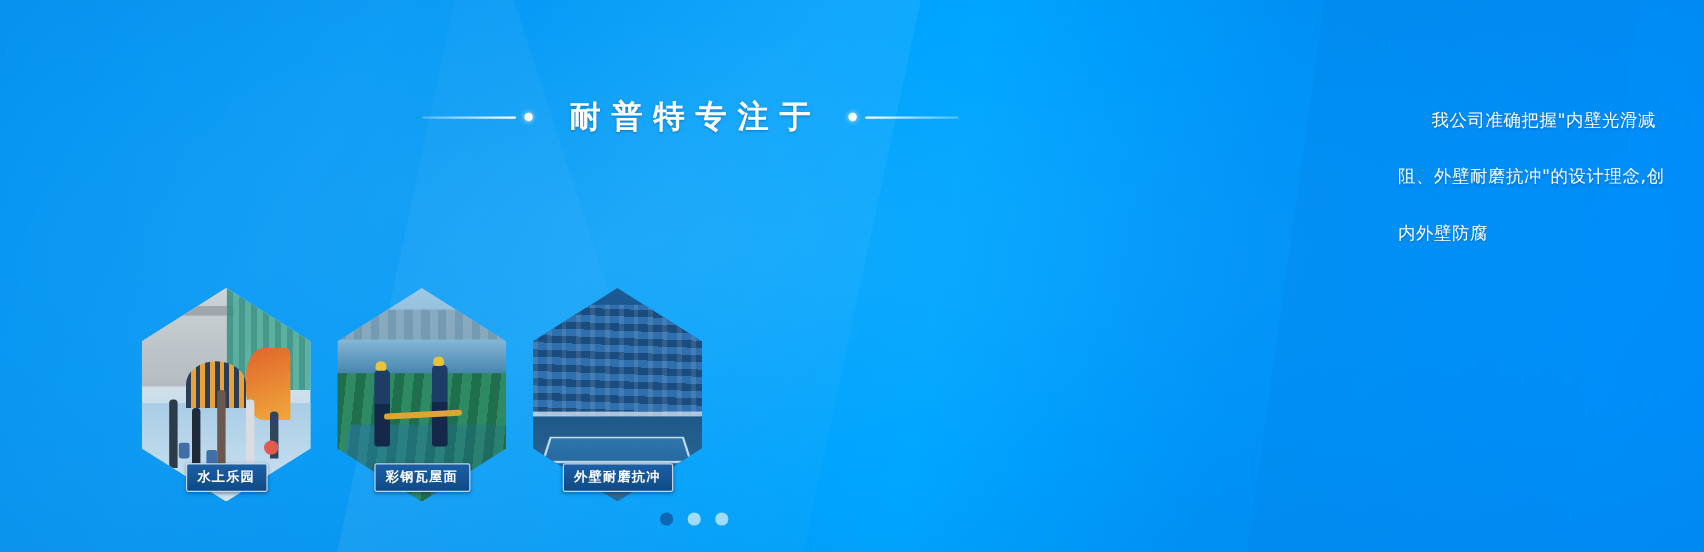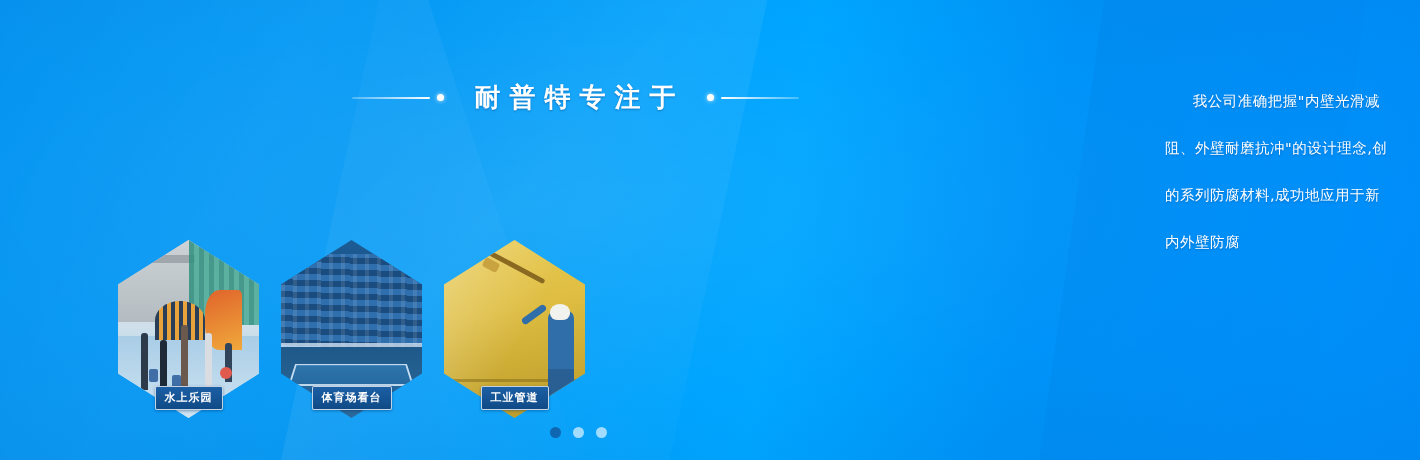--- a/index.html
+++ b/index.html
@@ -255,21 +255,20 @@
     <span class="rule right">
       <span class="dot"></span>
         <span class="bar"></span>
     </span>
   </div>
 
 
   <div id="desc-col">
     <div class="desc-line r">我公司准确把握"内壁光滑减</div>
     <div class="desc-line l">阻、外壁耐磨抗冲"的设计理念,创</div>
-    <div class="desc-line l">的系列防腐材料,成功地应用于新</div>
     <div class="desc-line l">内外壁防腐</div>
   </div>
 
   <div id="gallery">
 
     <div class="hex-wrap">
       <div class="hex">
         <div class="scene s1">
           <span class="bldg"></span>
             <span class="scaff"></span>
@@ -284,48 +283,49 @@
           <span class="bucket b1"></span>
             <span class="bucket b2"></span>
           <span class="ball"></span>
         </div>
       </div>
       <span class="caption">水上乐园</span>
     </div>
 
 
 
+    <div class="hex-wrap">
+      <div class="hex">
+        <div class="scene s4">
+          <span class="skyline"></span>
+            <span class="roof"></span>
+            <span class="wetpatch"></span>
+          <span class="w w1"></span>
+            <span class="w w2"></span>
+          <span class="hh h1"></span>
+            <span class="hh h2"></span>
+          <span class="hose"></span>
+        </div>
+      </div>
+      <span class="caption">彩钢瓦屋面</span>
+    </div>
 
     <div class="hex-wrap">
       <div class="hex">
         <div class="scene s5">
           <span class="seats"></span>
             <span class="seats2"></span>
           <span class="rail"></span>
             <span class="court"></span>
             <span class="net"></span>
         </div>
       </div>
-      <span class="caption">体育场看台</span>
+      <span class="caption">外壁耐磨抗冲</span>
     </div>
 
-    <div class="hex-wrap">
-      <div class="hex">
-        <div class="scene s6">
-          <span class="sheen"></span>
-            <span class="seam"></span>
-          <span class="brush"></span>
-            <span class="brushhead"></span>
-          <span class="arm"></span>
-            <span class="worker"></span>
-            <span class="helmet"></span>
-        </div>
-      </div>
-      <span class="caption">工业管道</span>
-    </div>
 
   </div>
 
   <div id="dots">
     <span class="dot-item active"></span>
     <span class="dot-item"></span>
     <span class="dot-item"></span>
   </div>
 
 </div>

